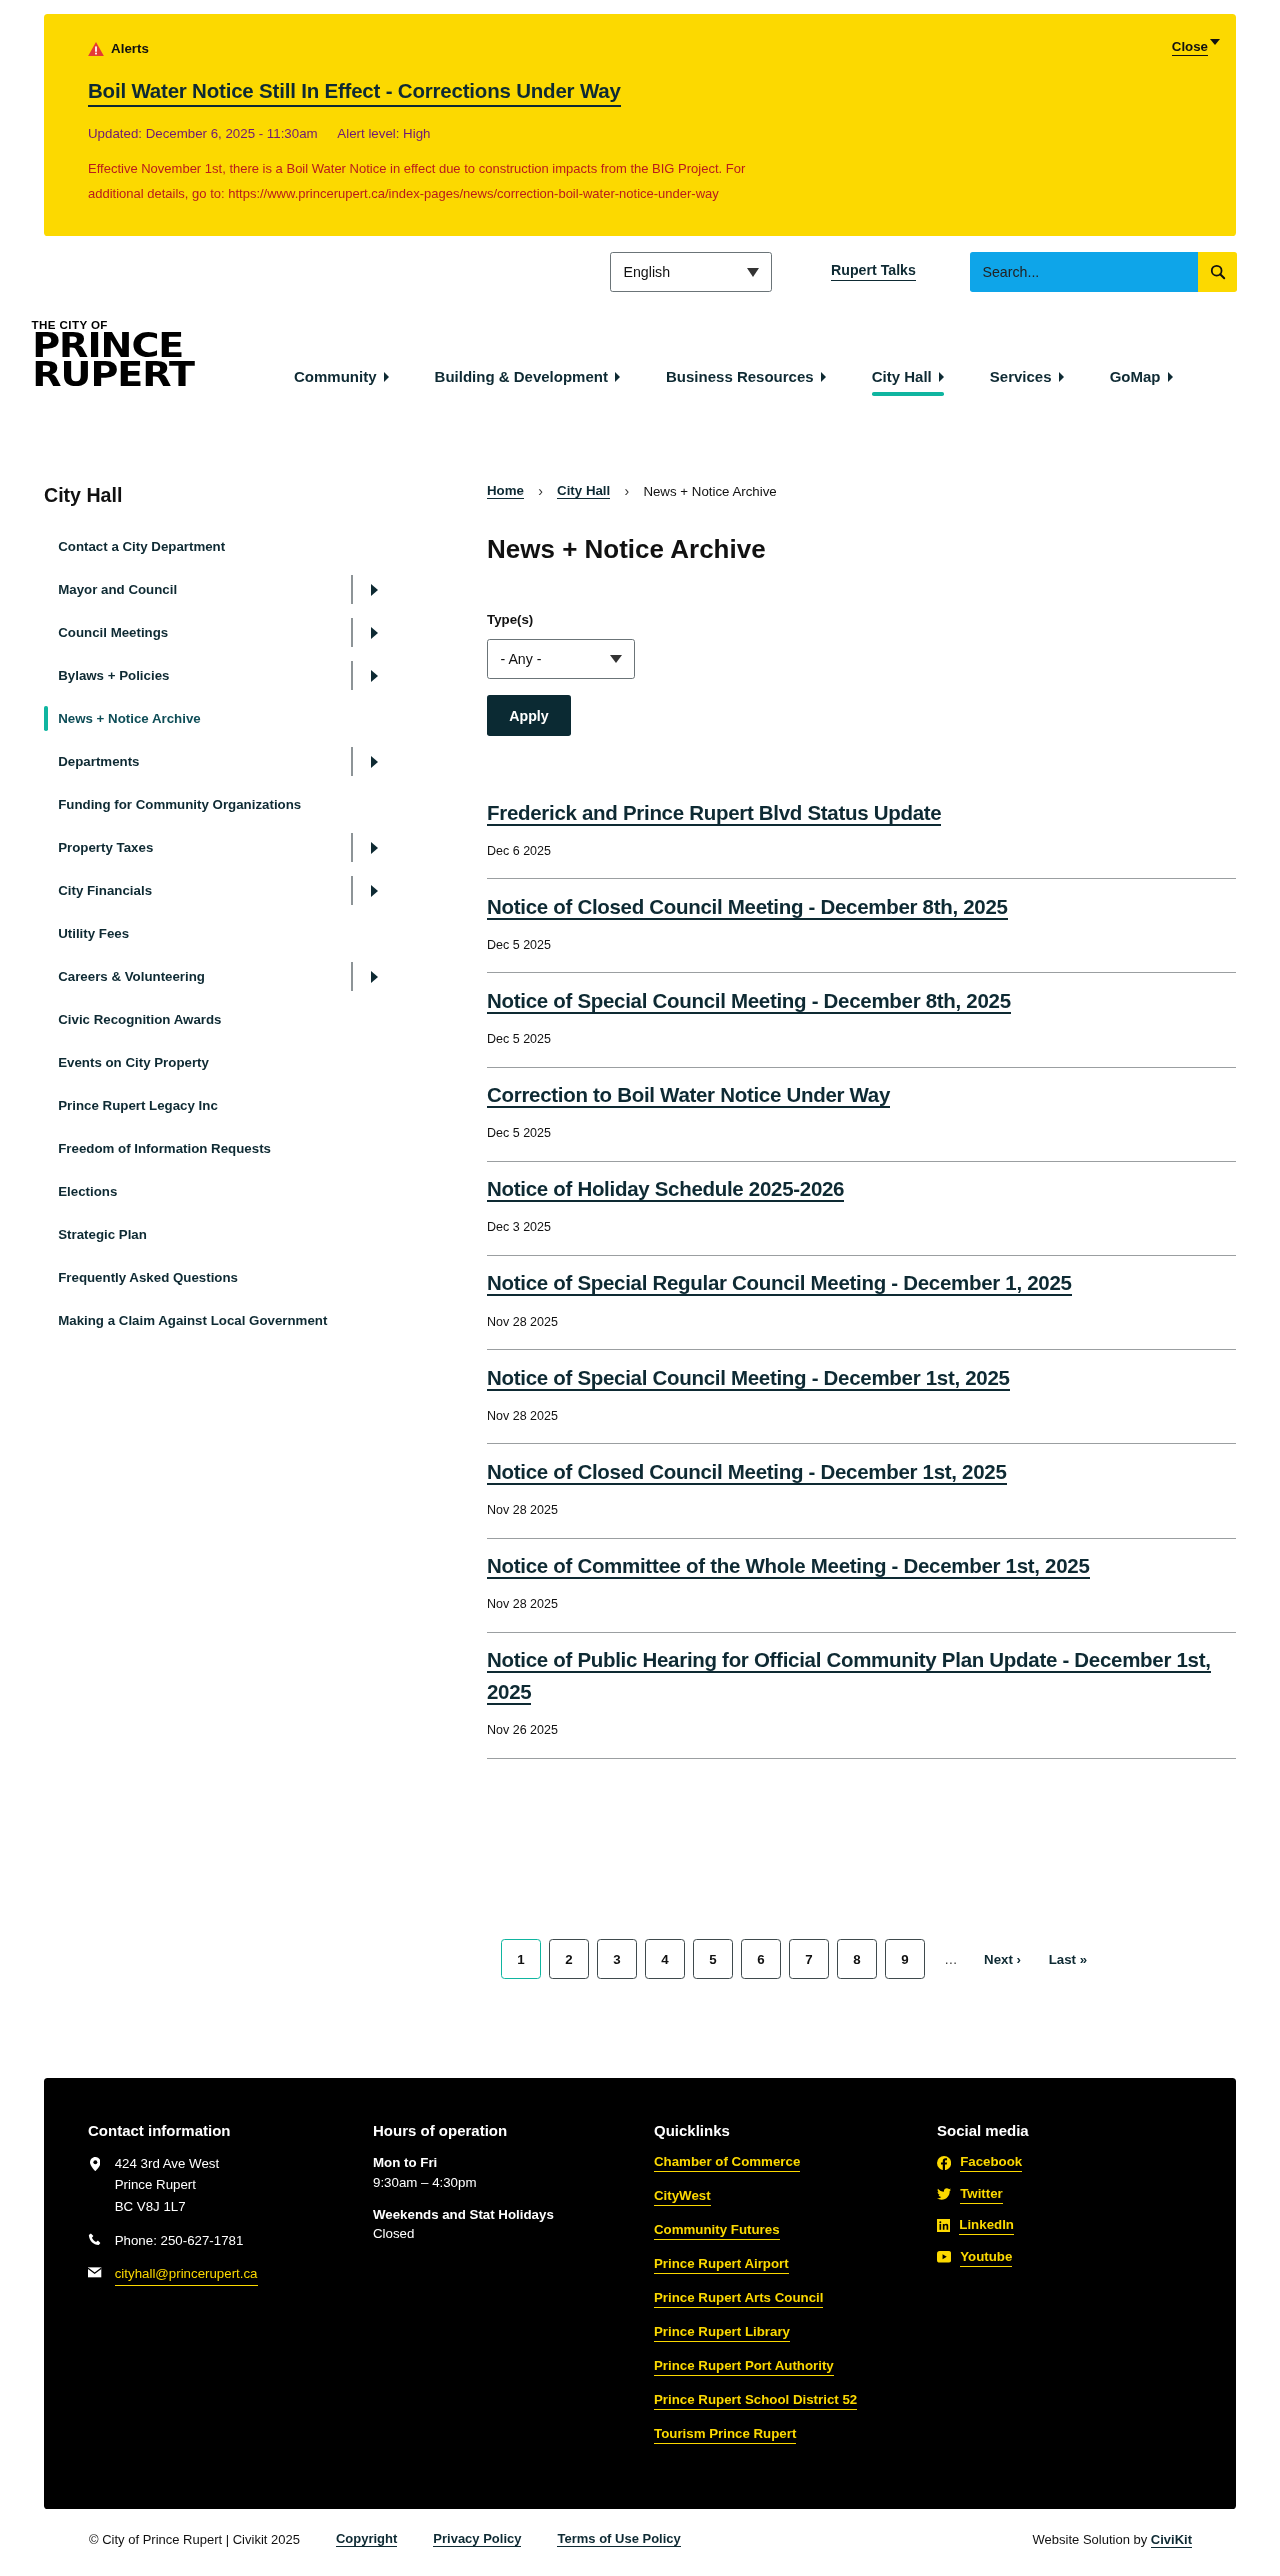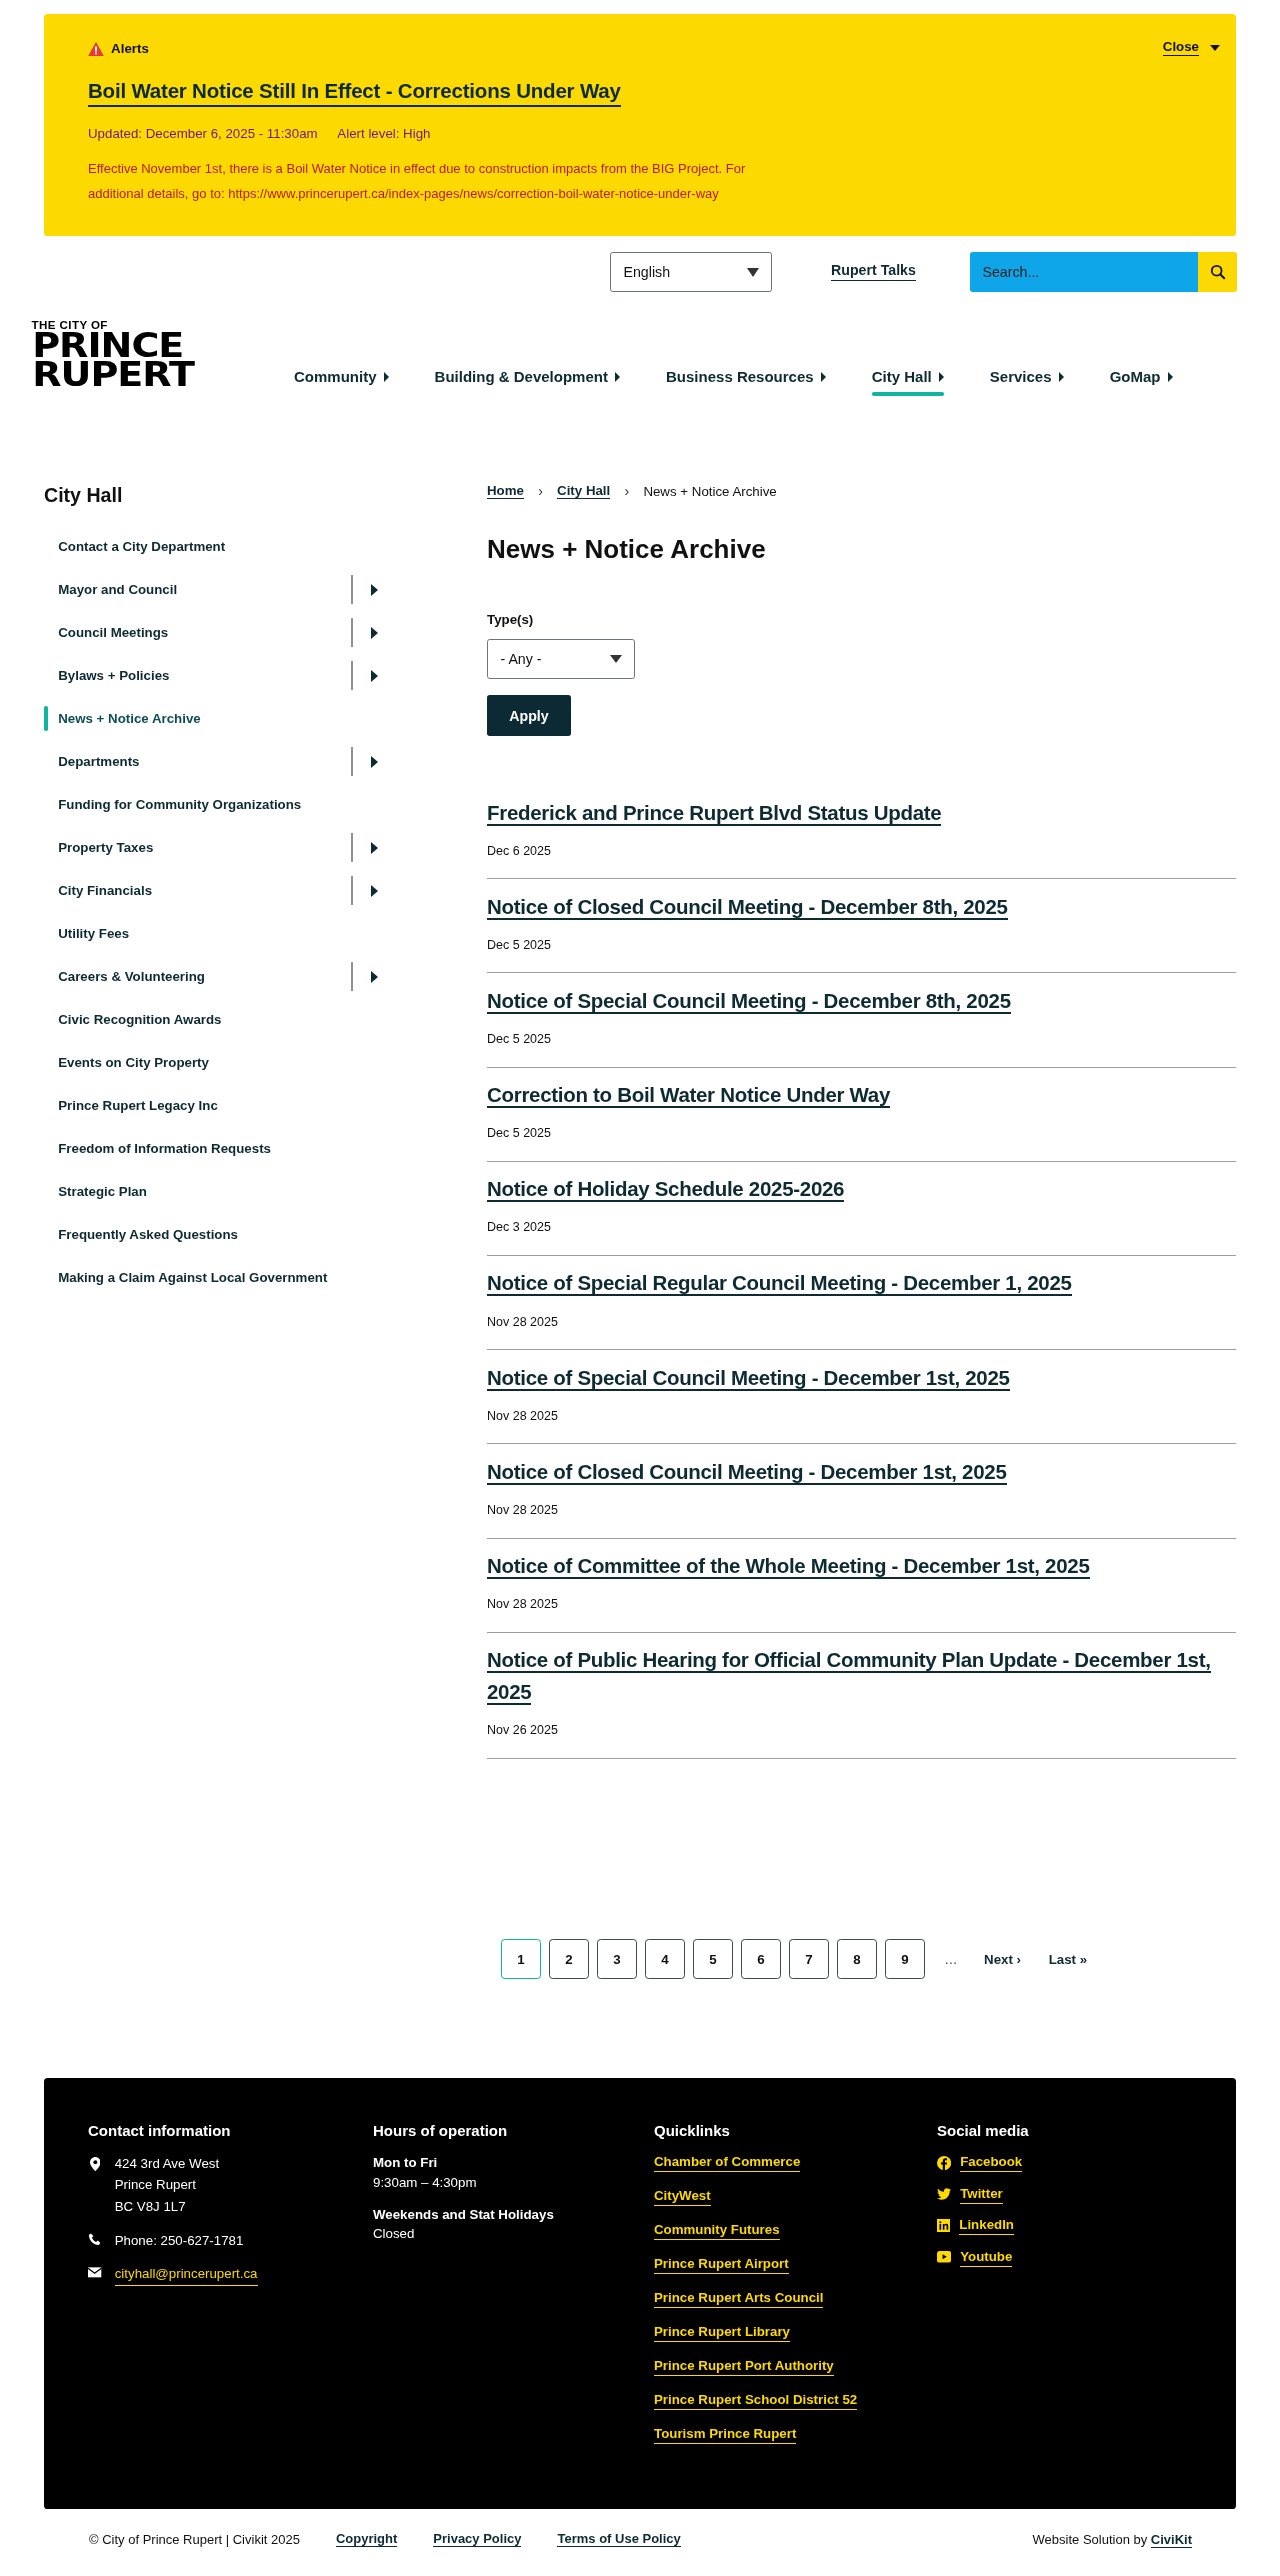--- a/index.html
+++ b/index.html
@@ -4,21 +4,21 @@
 <style>
   * { box-sizing: border-box; margin: 0; padding: 0; }
   html, body { width: 1281px; background: #ffffff; }
   body { font-family: "Liberation Sans", sans-serif; color: #0e2a33; }
   a { color: inherit; text-decoration: none; }
 
   
   .alert { position: absolute; left: 44px; top: 14.2px; width: 1192px; height: 222px; background: #fcd900; border-radius: 3.6px; }
   .alert-head { position: absolute; left: 44px; top: 27px; display: flex; align-items: center; gap: 7.1px; font-weight: 700; font-size: 13.3px; color: #111; }
   .alert-head svg { width: 16px; height: 14.2px; }
-  .alert-close { position: absolute; right: 16px; top: 25px; display: flex; align-items: center; gap: 11px; font-size: 13.3px; font-weight: 700; color: #111; cursor: pointer; }
+  .alert-close { position: absolute; right: 16px; top: 25px; display: flex; align-items: flex-start; gap: 2px; font-size: 13.3px; font-weight: 700; color: #111; cursor: pointer; }
   .alert-close span.lbl { border-bottom: 1.8px solid #111; padding-bottom: 0.9px; }
   .alert-close .tri { width: 0; height: 0; border-left: 5.3px solid transparent; border-right: 5.3px solid transparent; border-top: 6.2px solid #111; }
   .alert-title { position: absolute; left: 44px; top: 66px; font-size: 20.5px; font-weight: 700; color: #0e2a33; border-bottom: 2.7px solid #0e2a33; padding-bottom: 1.8px; line-height: 1.1; letter-spacing: -0.2px; }
   .alert-meta { position: absolute; left: 44px; top: 112px; font-size: 13.3px; color: #701a75; }
   .alert-meta span + span { margin-left: 16px; }
   .alert-body { position: absolute; left: 44px; top: 142px; width: 694px; font-size: 13px; line-height: 25px; color: #b91c1c; }
 
   
   .lang-select { position: absolute; left: 610px; top: 252px; width: 162px; height: 40px; border: 1.8px solid #6b7478; border-radius: 2.7px; background: #fff; font-size: 14.2px; padding: 0 12.5px; display: flex; align-items: center; justify-content: space-between; color: #111; cursor: pointer; }
   .lang-select .tri { width: 0; height: 0; border-left: 6.2px solid transparent; border-right: 6.2px solid transparent; border-top: 9px solid #333; }
@@ -212,20 +212,23 @@
       <span>Civic Recognition Awards</span>
     </div>
   <div class="side-item">
       <span>Events on City Property</span>
     </div>
   <div class="side-item">
       <span>Prince Rupert Legacy Inc</span>
     </div>
   <div class="side-item">
       <span>Freedom of Information Requests</span>
+    </div>
+  <div class="side-item">
+      <span>Elections</span>
     </div>
   <div class="side-item">
       <span>Strategic Plan</span>
     </div>
   <div class="side-item">
       <span>Frequently Asked Questions</span>
     </div>
   <div class="side-item">
       <span>Making a Claim Against Local Government</span>
     </div>

